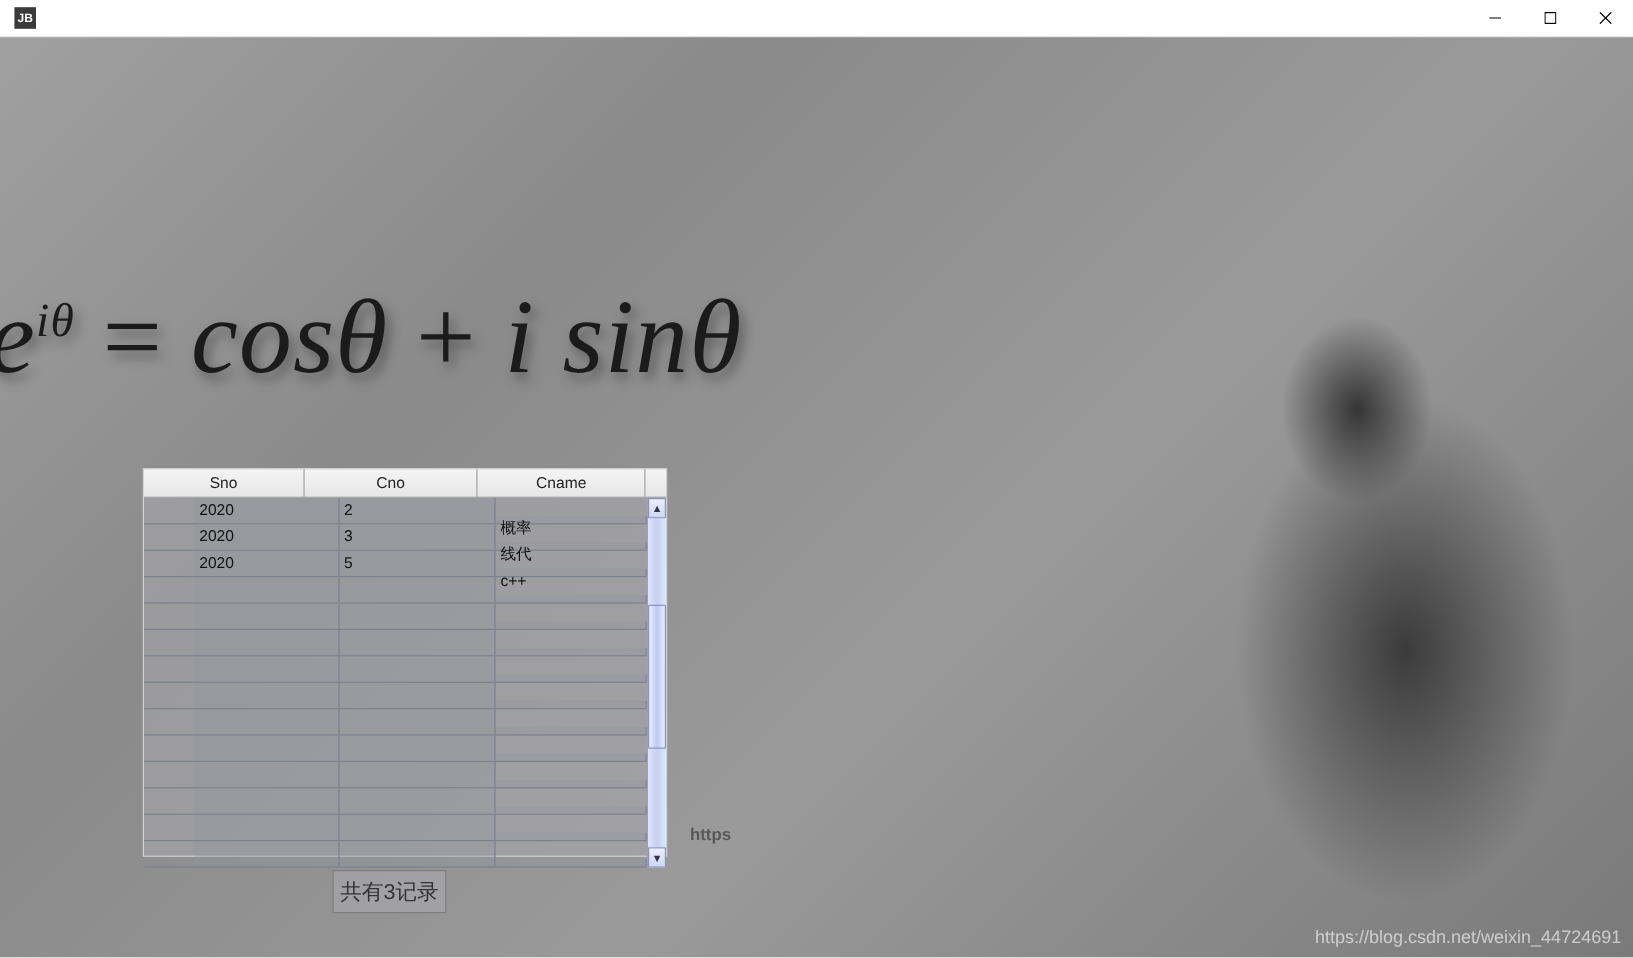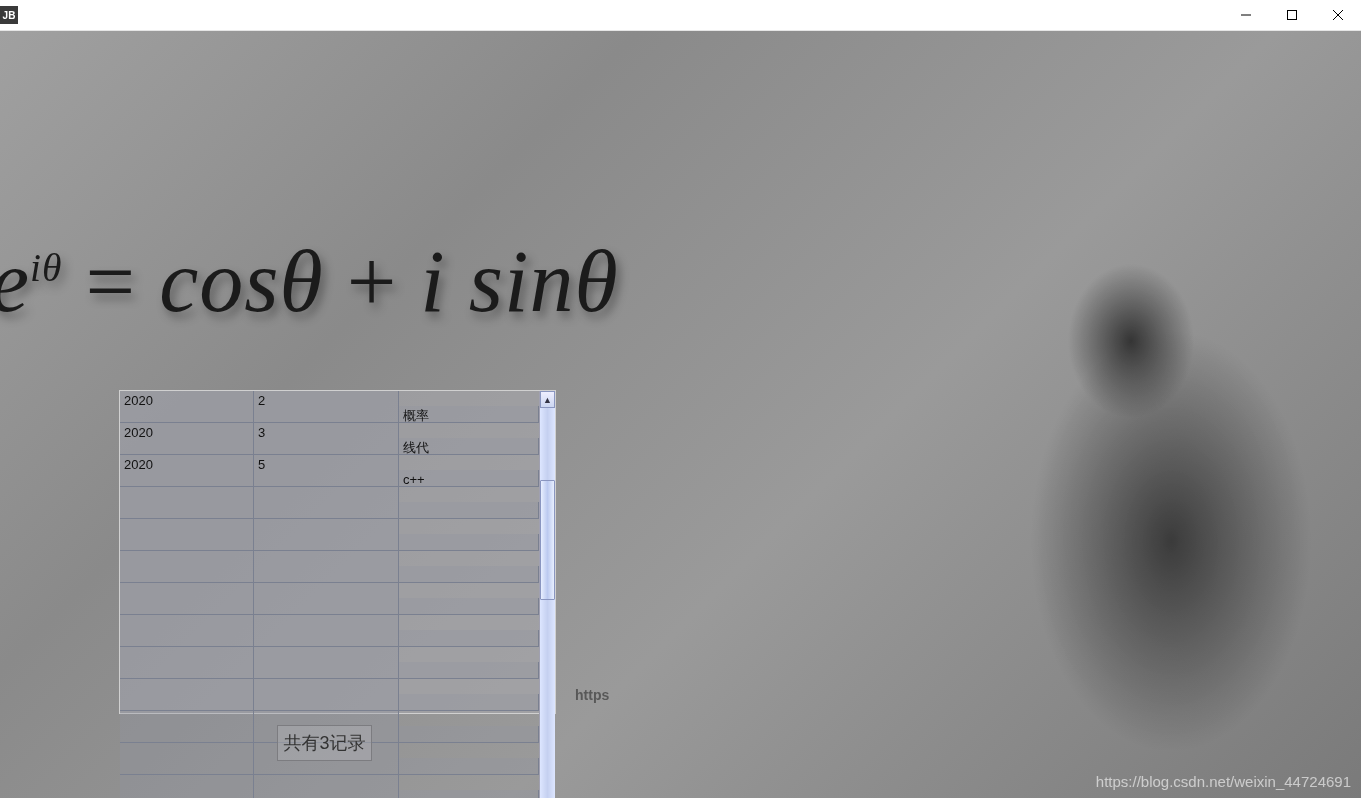--- a/index.html
+++ b/index.html
@@ -7,21 +7,21 @@
   body { background: #fff; }
 
   
   .titlebar {
     height: 31px;
     background: #ffffff;
     border-bottom: 1px solid #e5e5e5;
     display: flex;
     align-items: center;
     justify-content: space-between;
-    padding-left: 0;
+    padding-left: 12px;
   }
   .app-icon {
     width: 18px; height: 18px;
     background: #3a3a3a;
     color: #fff;
     font-size: 10px;
     font-weight: bold;
     display: flex; align-items: center; justify-content: center;
     font-family: Arial, sans-serif;
   }
@@ -113,22 +113,23 @@
   .table-body {
     position: relative;
     flex: 1;
     display: flex;
   }
   .rows {
     width: 419px;
   }
   .tr {
     display: flex;
-    height: 32px;
+    height: 22px;
     border-bottom: 1px solid #7a8090;
+    padding-left: 42px;
   }
   .td {
     font-size: 13px;
     padding-left: 4px;
     line-height: 20px;
     color: #111;
     border-right: 1px solid #7a8090;
     background: rgba(145,150,160,0.35);
   }
   .td.sno  { width: 134px; }
@@ -213,20 +214,26 @@
 
   <div class="formula">
     <span style="font-style:italic;">e</span><sup>iθ</sup>
     <span style="font-style:normal;"> = </span>cos<span style="font-style:italic;">θ</span>
     <span style="font-style:normal;"> + </span><span style="font-style:italic;">i</span> sin<span style="font-style:italic;">θ</span>
   </div>
 
   <div class="portrait"></div>
 
   <div class="table-wrap">
+    <div class="table-header">
+      <div class="th sno">Sno</div>
+      <div class="th cno">Cno</div>
+      <div class="th cname">Cname</div>
+      <div class="th scroll-gap"></div>
+    </div>
     <div class="table-body">
       <div class="rows" id="rows">
           <div class="tr">
             <div class="td sno">2020</div>
             <div class="td cno">2</div>
             <div class="td cname">概率</div>
           </div>
           <div class="tr">
             <div class="td sno">2020</div>
             <div class="td cno">3</div>

